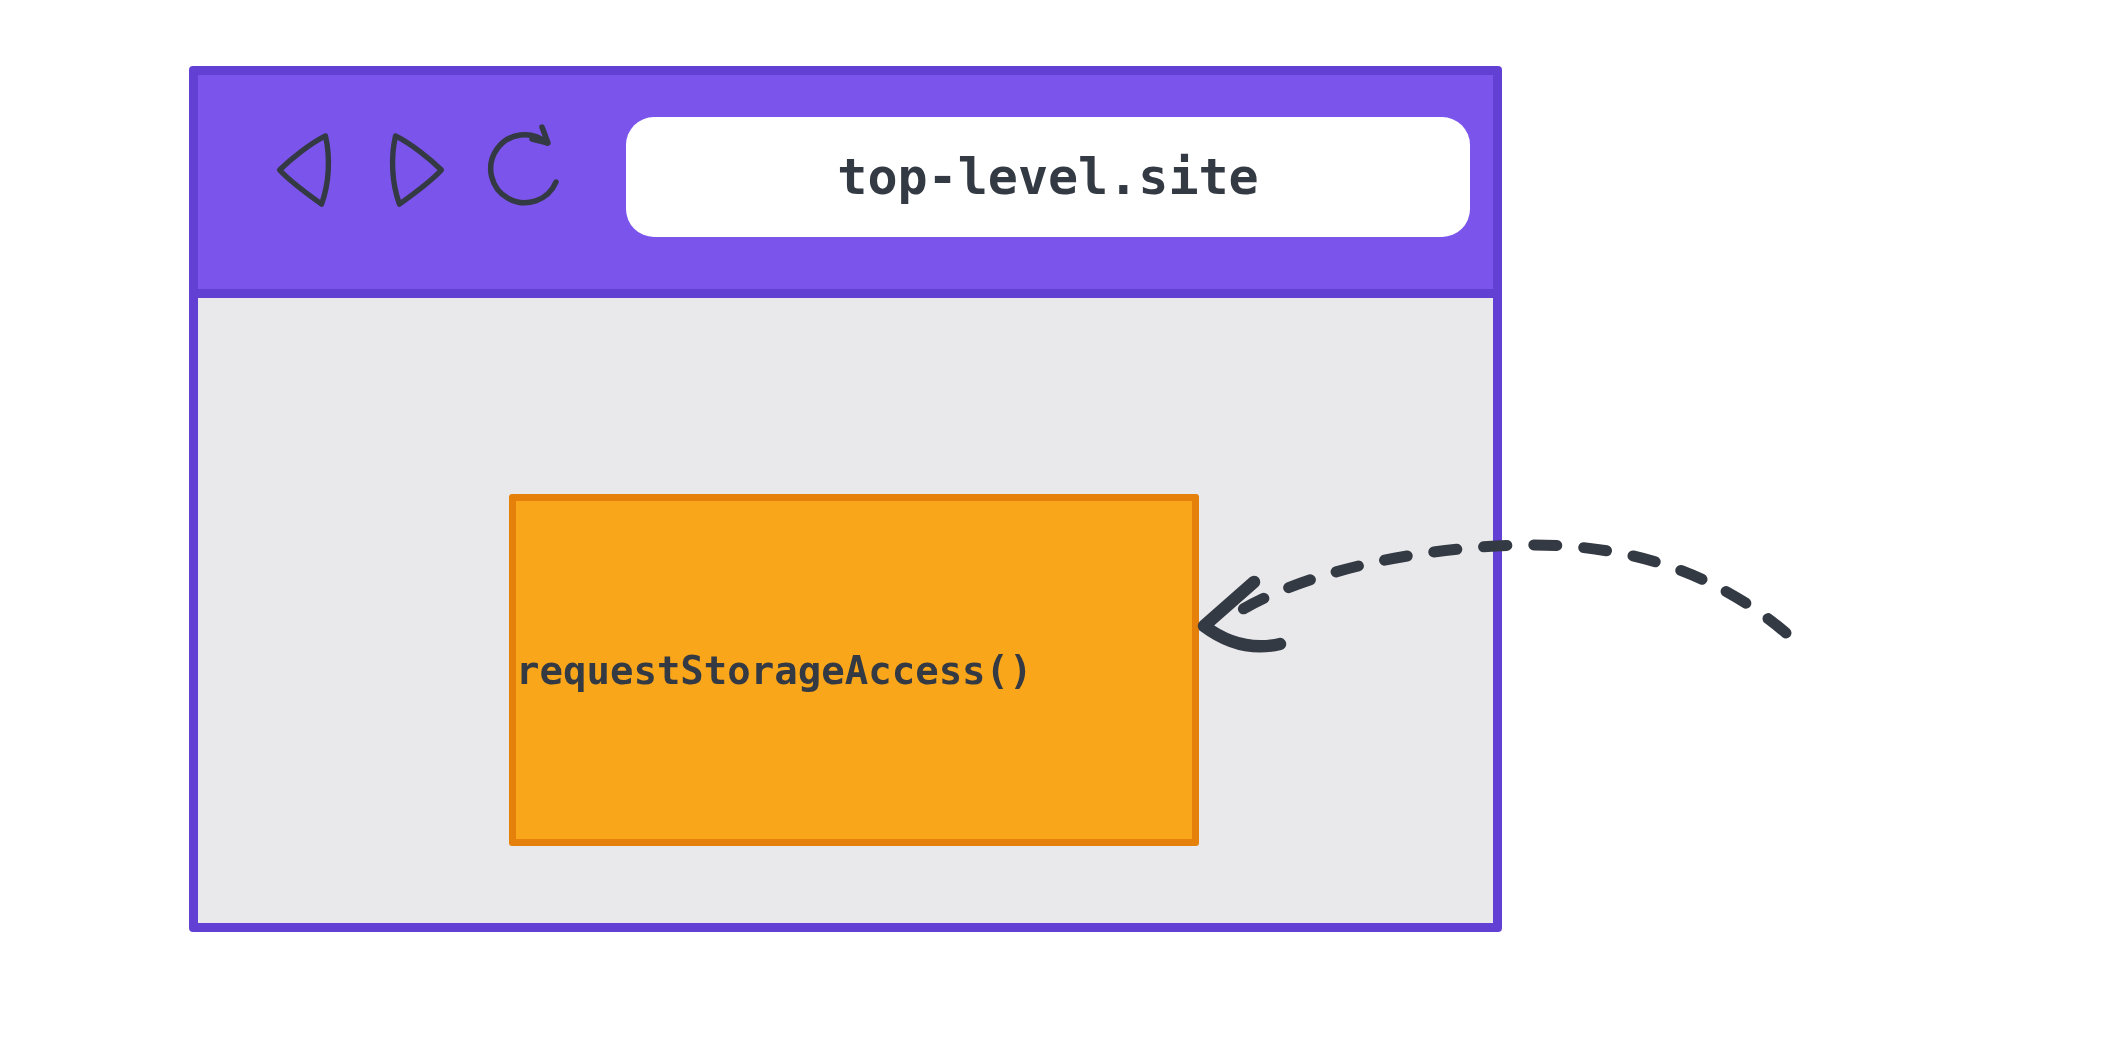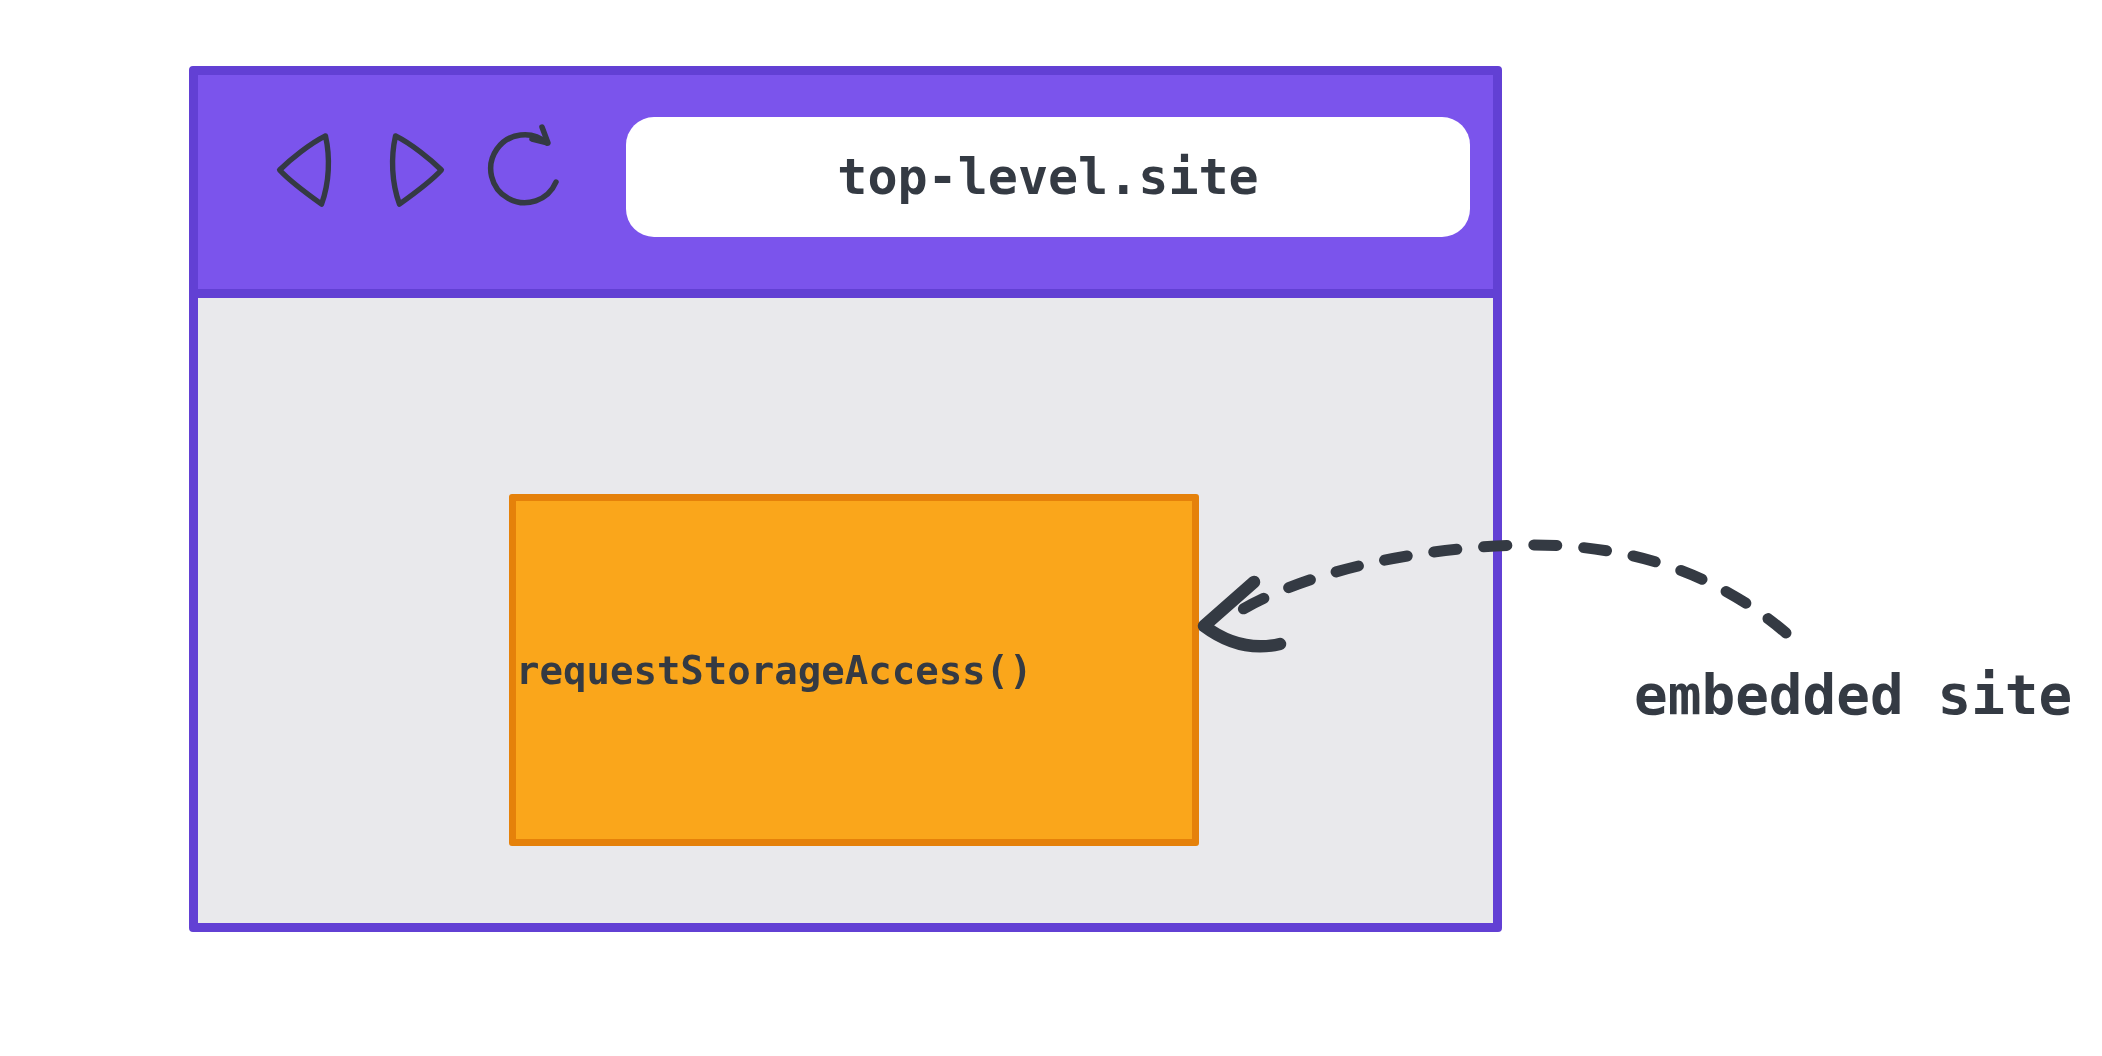--- a/index.html
+++ b/index.html
@@ -107,15 +107,14 @@
       <span class="frame-label">requestStorageAccess()</span>
     </div>
 
   </div>
 
   <svg class="arrow-overlay" viewBox="0 0 2102 1056">
     <path class="ink-stroke" stroke-width="11" stroke-dasharray="23 27" d="M1786 633 C1706 565 1610 539 1496 546 C1378 553 1288 582 1238 612"></path>
     <path class="ink-stroke" stroke-width="12.5" d="M1254 582 L1204 626 C1228 644 1254 650 1280 644"></path>
   </svg>
 
-  <div class="annotation-label">embedded site</div>
 
 </div>
 
 </body></html>

